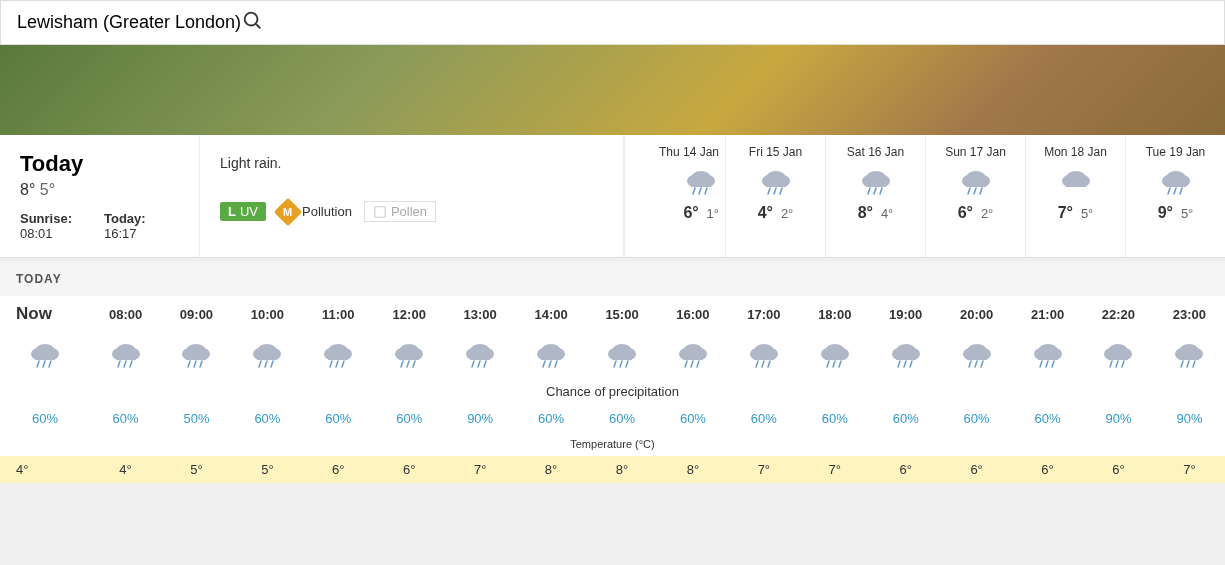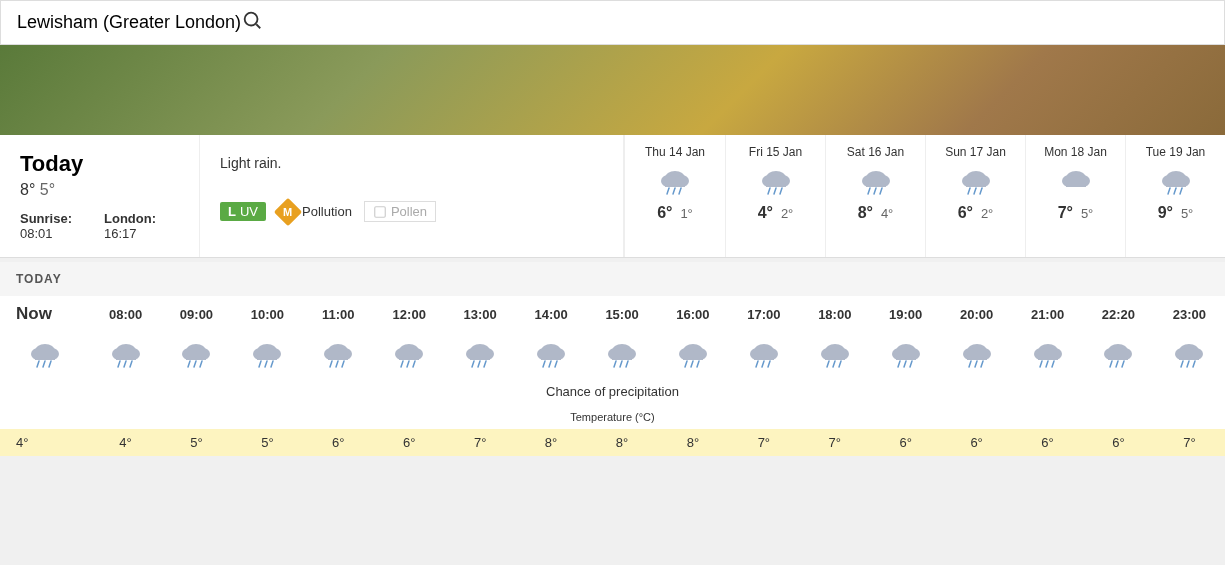--- a/index.html
+++ b/index.html
@@ -52,21 +52,21 @@
       border: 1px solid #ddd; padding: 2px 8px; background: white; text-align: right;
     }
 
     .forecast-strip {
       display: flex; background: white;
     }
     .forecast-day {
       flex: 1; text-align: center; padding: 10px 6px; border-left: 1px solid #eee;
       min-width: 100px;
     }
-    .forecast-day:first-child { border-left: none; }
+    .forecast-day:first-child { border-left: none; text-align: right; }
     .forecast-day-name { font-size: 12px; color: #333; margin-bottom: 6px; }
     .forecast-icon { font-size: 28px; line-height: 1; margin-bottom: 4px; color: #777; }
     .forecast-high { font-size: 16px; font-weight: bold; color: #333; }
     .forecast-low { font-size: 13px; color: #666; margin-left: 4px; }
 
     .hourly-section { background: white; margin-top: 4px; }
     .section-title {
       padding: 10px 16px; font-size: 12px; font-weight: bold;
       color: #555; background: #f5f5f5; letter-spacing: 1px;
     }
@@ -111,21 +111,21 @@
     <div class="today-temps">
       <span>8°</span>
       <span style="color:#666;">5°</span>
     </div>
     <div class="sun-info">
       <div>
         <div class="sun-label">Sunrise:</div>
         <div class="sun-value">08:01</div>
       </div>
       <div>
-        <div class="sun-label">London:</div>
+        <div class="sun-label">Today:</div>
         <div class="sun-value">16:17</div>
       </div>
     </div>
   </div>
 
   <div class="today-middle">
     <div style="flex:1;">
       <div class="description">Light rain.</div>
       <div class="badges">
         <div class="badge-uv">
@@ -422,20 +422,39 @@
     <ellipse cx="25" cy="16" rx="7" ry="6" fill="#b0b8c8"></ellipse>
     <rect x="8" y="14" width="20" height="8" rx="0" fill="#b0b8c8"></rect>
     <line x1="12" y1="23" x2="10" y2="29" stroke="#6699cc" stroke-width="1.5" stroke-linecap="round"></line>
     <line x1="18" y1="23" x2="16" y2="29" stroke="#6699cc" stroke-width="1.5" stroke-linecap="round"></line>
     <line x1="24" y1="23" x2="22" y2="29" stroke="#6699cc" stroke-width="1.5" stroke-linecap="round"></line>
   </svg></td>
         </tr>
       <tr>
         <td class="precip-label" colspan="17">Chance of precipitation</td>
       </tr>
+      <tr class="precip-row" id="precip-row-el">
+          <td>60%</td>
+          <td>60%</td>
+          <td>50%</td>
+          <td>60%</td>
+          <td>60%</td>
+          <td>60%</td>
+          <td>90%</td>
+          <td>60%</td>
+          <td>60%</td>
+          <td>60%</td>
+          <td>60%</td>
+          <td>60%</td>
+          <td>60%</td>
+          <td>60%</td>
+          <td>60%</td>
+          <td>90%</td>
+          <td>90%</td>
+        </tr>
       <tr>
         <td class="temp-label" colspan="17">Temperature (°C)</td>
       </tr>
       <tr class="temp-row" id="temp-row-el">
           <td style="text-align: left;">4°</td>
           <td>4°</td>
           <td>5°</td>
           <td>5°</td>
           <td>6°</td>
           <td>6°</td>

